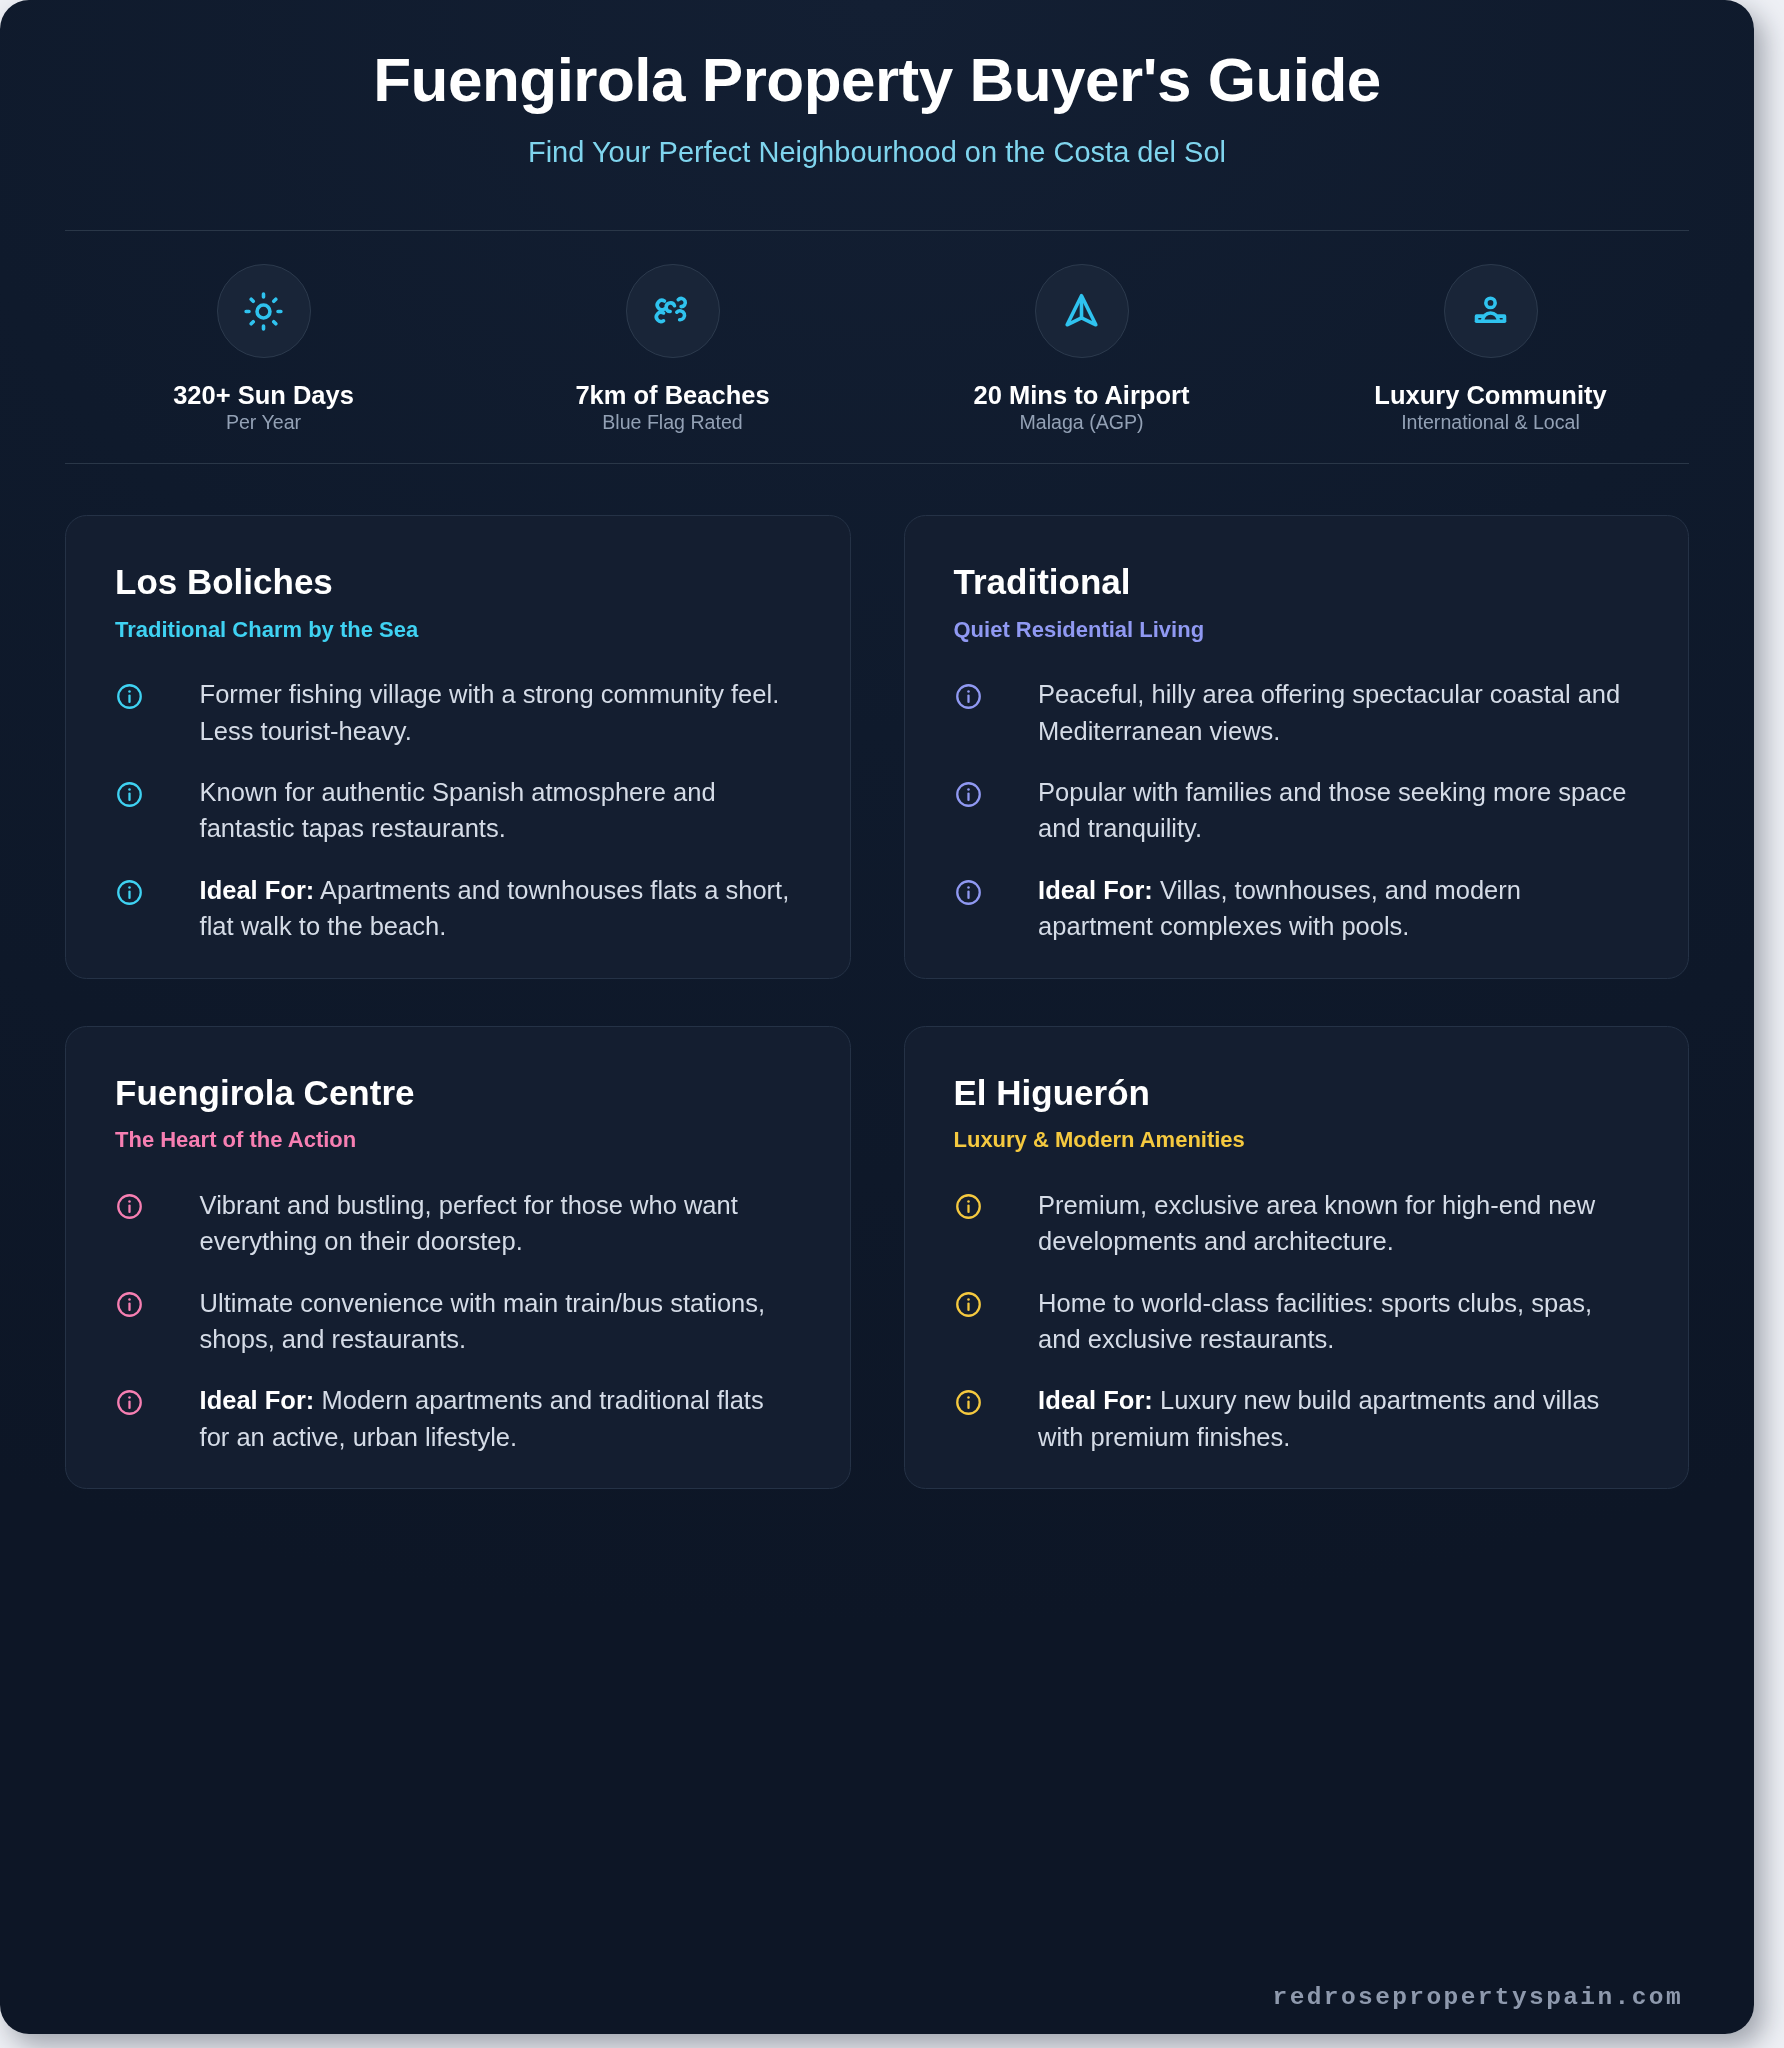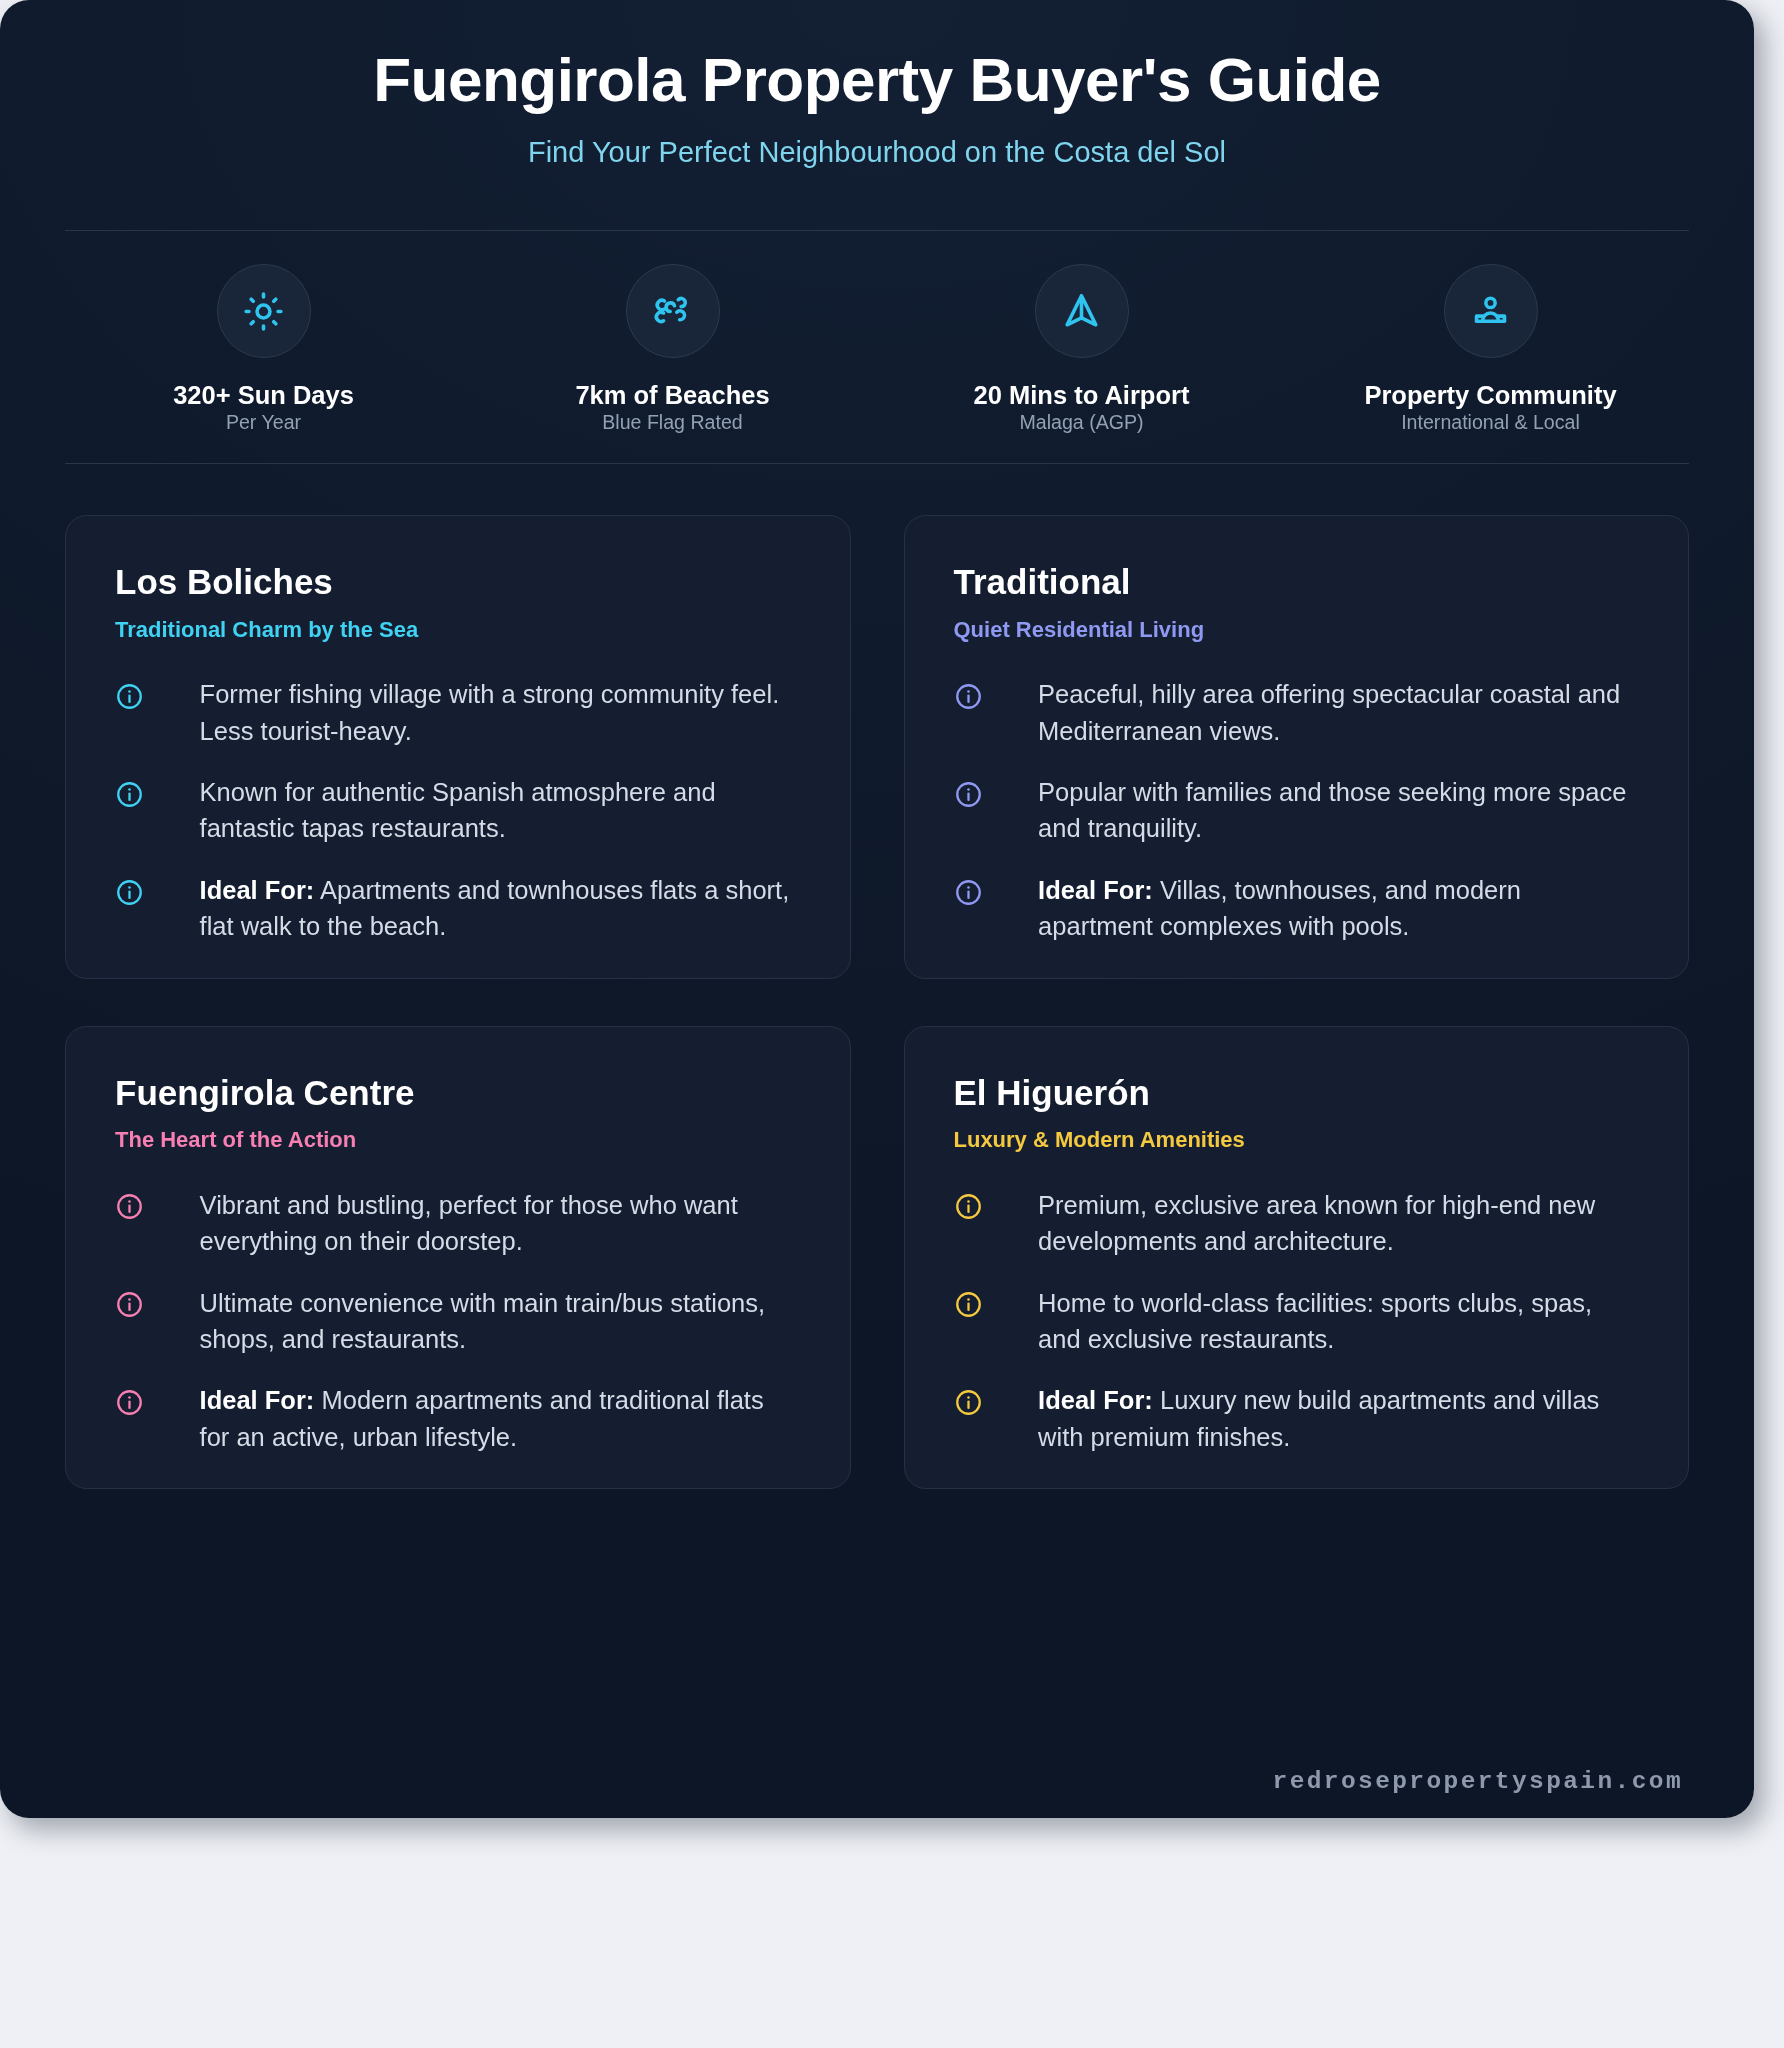--- a/index.html
+++ b/index.html
@@ -10,21 +10,21 @@
     background: #eef0f5;
     font-family: "Liberation Sans", sans-serif;
     overflow: hidden;
   }
 
   #panel {
     position: absolute;
     left: 0px;
     top: 0px;
     width: 1754px;
-    height: 1818px;
+    height: 2034px;
     background:
       radial-gradient(120% 80% at 50% 0%, #131f33 0%, #0f1a2c 45%, #0d1626 100%);
     border-radius: 29px;
     box-shadow: 9.8px 11.8px 25.5px rgba(20,28,46,0.35);
     overflow: hidden;
   }
 
   
   .header {
     padding: 45px 69px 0 69px;
@@ -199,21 +199,21 @@
     <div class="stat">
       <div class="stat-icon-wrap">
         <svg width="43" height="43" viewBox="0 0 24 24" fill="none" stroke="#2fc3ef" stroke-width="2" stroke-linejoin="round" stroke-linecap="round">
           <circle cx="12" cy="7.2" r="2.6"></circle>
           <path d="M7.6 17.2a4.4 4.4 0 0 1 8.8 0"></path>
           <path d="M4.2 17.2v-2.6h3.4"></path>
           <path d="M19.8 17.2v-2.6h-3.4"></path>
           <path d="M4.2 17.4h15.6"></path>
         </svg>
       </div>
-      <div class="stat-label">Property Community</div>
+      <div class="stat-label">Luxury Community</div>
       <div class="stat-sub">International &amp; Local</div>
     </div>
 
   </div>
 
   <div class="divider divider-bottom"></div>
 
   <div class="grid">
 
     <div class="card">

